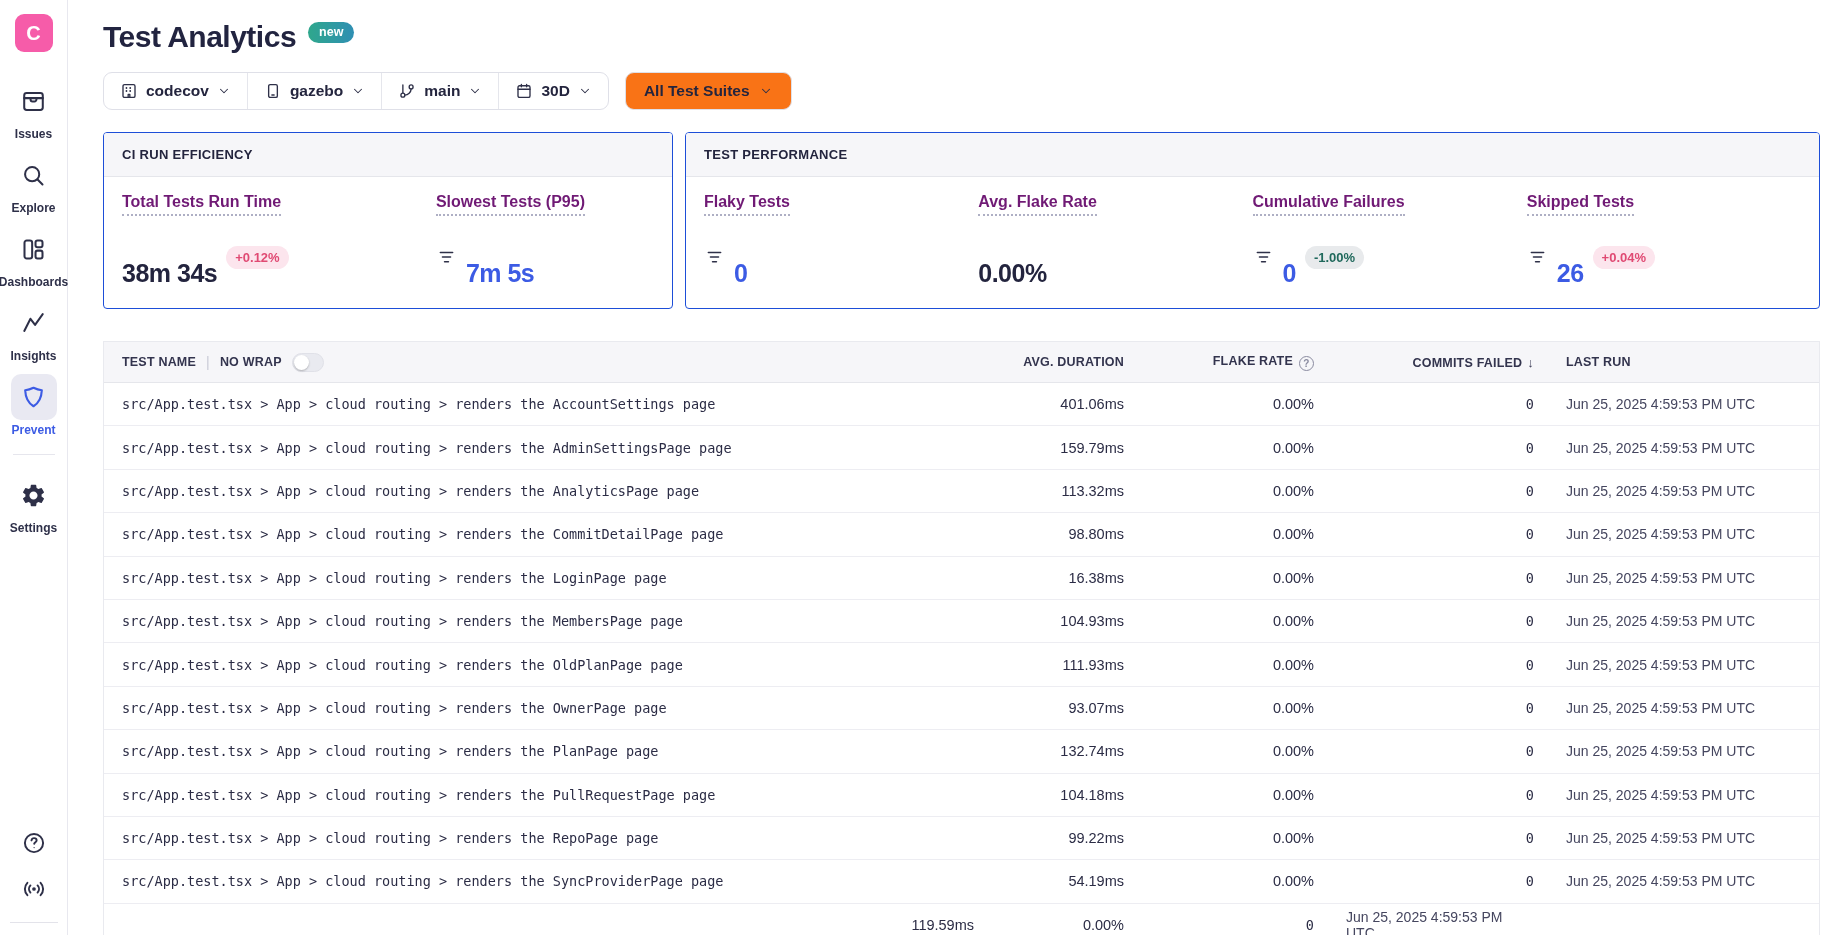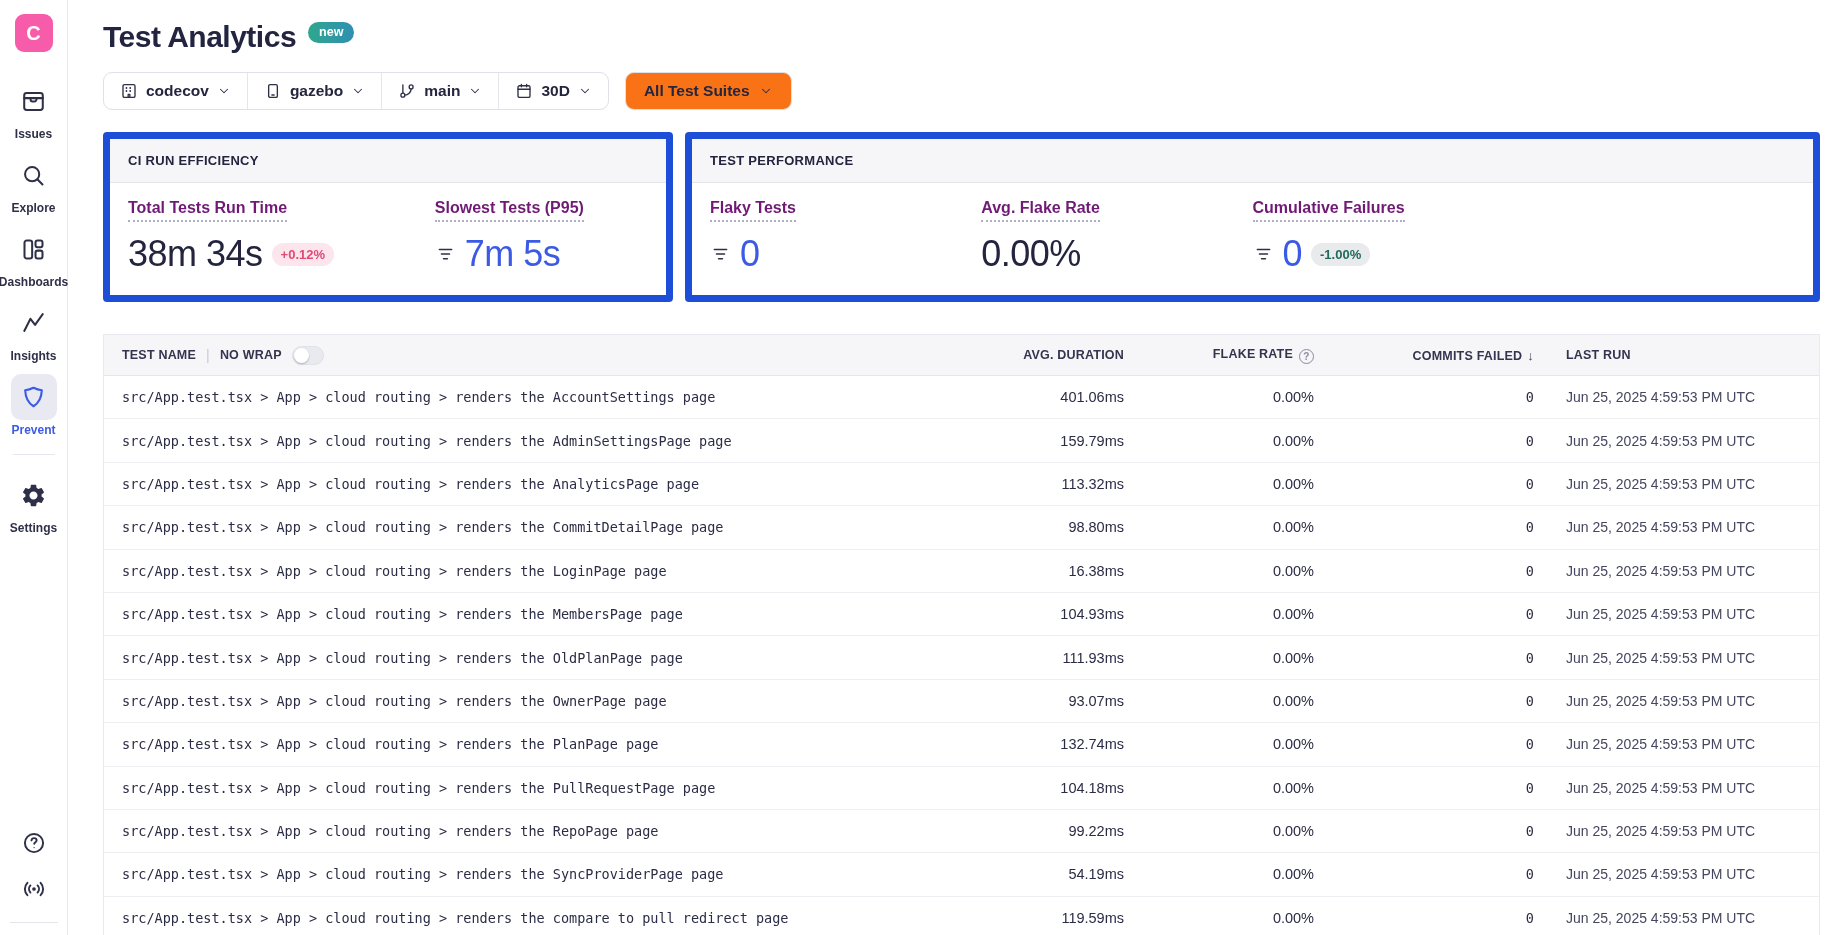--- a/index.html
+++ b/index.html
@@ -36,33 +36,33 @@
   .filter-seg { display:flex; align-items:center; gap:8px; padding:0 16px; border-right:1px solid #E5E6EC; cursor:pointer; }
   .filter-seg:last-child { border-right:none; }
   .filter-seg svg.f-ic { width:18px; height:18px; }
   .filter-label { font-size:15.5px; font-weight:700; color:#24253E; }
   .chev { width:14px; height:14px; }
   .suites-btn { border:1px solid #DFE0E8; border-radius:9px; padding:0 18px; display:flex;
     align-items:center; gap:9px; cursor:pointer; background:#f97316; }
 
   
   .cards { margin-top:22px; display:flex; gap:12px; }
-  .card { border:7px solid #1d4ed8; border-radius:4px; background:#fff; overflow:hidden; }
+  .card { border:1px solid #1d4ed8; border-radius:4px; background:#fff; overflow:hidden; }
   .card-ci { width:570px; flex:none; }
   .card-perf { flex:1; }
   .card-head { background:#F6F6F9; border-bottom:1px solid #E5E6EB; padding:14px 18px;
     font-size:13px; font-weight:700; color:#23243E; letter-spacing:.3px; }
   .card-body { display:flex; padding:16px 18px 20px; }
   .card-ci .stat:first-child { width:59%; }
   .card-ci .stat:last-child { flex:1; }
   .card-perf .stat { width:25%; padding-left:0; }
   .stat-label { display:inline-block; font-size:16px; font-weight:700; color:#701a75;
     border-bottom:2px dotted #AEAFC4; padding-bottom:3px; cursor:help; }
   .stat-value-row { margin-top:11px; display:flex; align-items:center; gap:9px; }
-  .stat-value { font-size:36px; font-weight:400; color:#23243E; letter-spacing:-0.5px; }
+  .stat-value { font-size:25px; font-weight:700; color:#23243E; letter-spacing:-0.5px;margin-top:32px; }
   .stat-value.blue { color:#3C5BE4; }
   .funnel { width:21px; height:21px; flex:none; }
   .badge { font-size:13px; font-weight:700; padding:4px 9px; border-radius:999px; }
   .badge.neg { background:#FCE5ED; color:#E04A73; }
   .badge.pos { background:#E8EAEC; color:#20695C; }
 
   
   .ta-table { margin-top:32px; border:1px solid #E9EAEF; border-bottom:none; }
   .t-head, .t-row { display:grid; grid-template-columns:1fr 150px 190px 220px 285px; align-items:center; }
   .t-head { background:#F6F6F9; border-bottom:1px solid #E5E6EB; height:41px;
@@ -278,20 +278,30 @@
         <div class="stat">
           <span class="stat-label">Cumulative Failures</span>
           <div class="stat-value-row">
             <svg class="stroke funnel" viewBox="0 0 24 24" stroke-width="2">
                 <path d="M5 6.2h14M7.4 11.5h9.2M9.8 16.8h4.4"></path>
               </svg>
             <span class="stat-value blue">0</span>
             <span class="badge pos">-1.00%</span>
           </div>
         </div>
+        <div class="stat">
+          <span class="stat-label">Skipped Tests</span>
+          <div class="stat-value-row">
+            <svg class="stroke funnel" viewBox="0 0 24 24" stroke-width="2">
+                <path d="M5 6.2h14M7.4 11.5h9.2M9.8 16.8h4.4"></path>
+              </svg>
+            <span class="stat-value blue">26</span>
+            <span class="badge neg">+0.04%</span>
+          </div>
+        </div>
       </div>
     </section>
   </div>
 
   <div class="ta-table">
     <div class="t-head">
       <div class="th-name">
         <span>TEST NAME</span>
         <span class="pipe">|</span>
         <span>NO WRAP</span>
@@ -393,21 +403,20 @@
         <div class="cell-last">Jun 25, 2025 4:59:53 PM UTC</div>
       </div>
         <div class="t-row">
         <div class="cell-name">src/App.test.tsx &gt; App &gt; cloud routing &gt; renders the SyncProviderPage page</div>
         <div class="cell-dur">54.19ms</div>
         <div class="cell-flake">0.00%</div>
         <div class="cell-commits">0</div>
         <div class="cell-last">Jun 25, 2025 4:59:53 PM UTC</div>
       </div>
         <div class="t-row">
-        <div class="cell-name">src/App.test.tsx &gt; App &gt; cloud routing &gt; renders the compare to pull redirect page</div>
         <div class="cell-dur">119.59ms</div>
         <div class="cell-flake">0.00%</div>
         <div class="cell-commits">0</div>
         <div class="cell-last">Jun 25, 2025 4:59:53 PM UTC</div>
       </div>
       </div>
   </div>
 
 </main>
 

